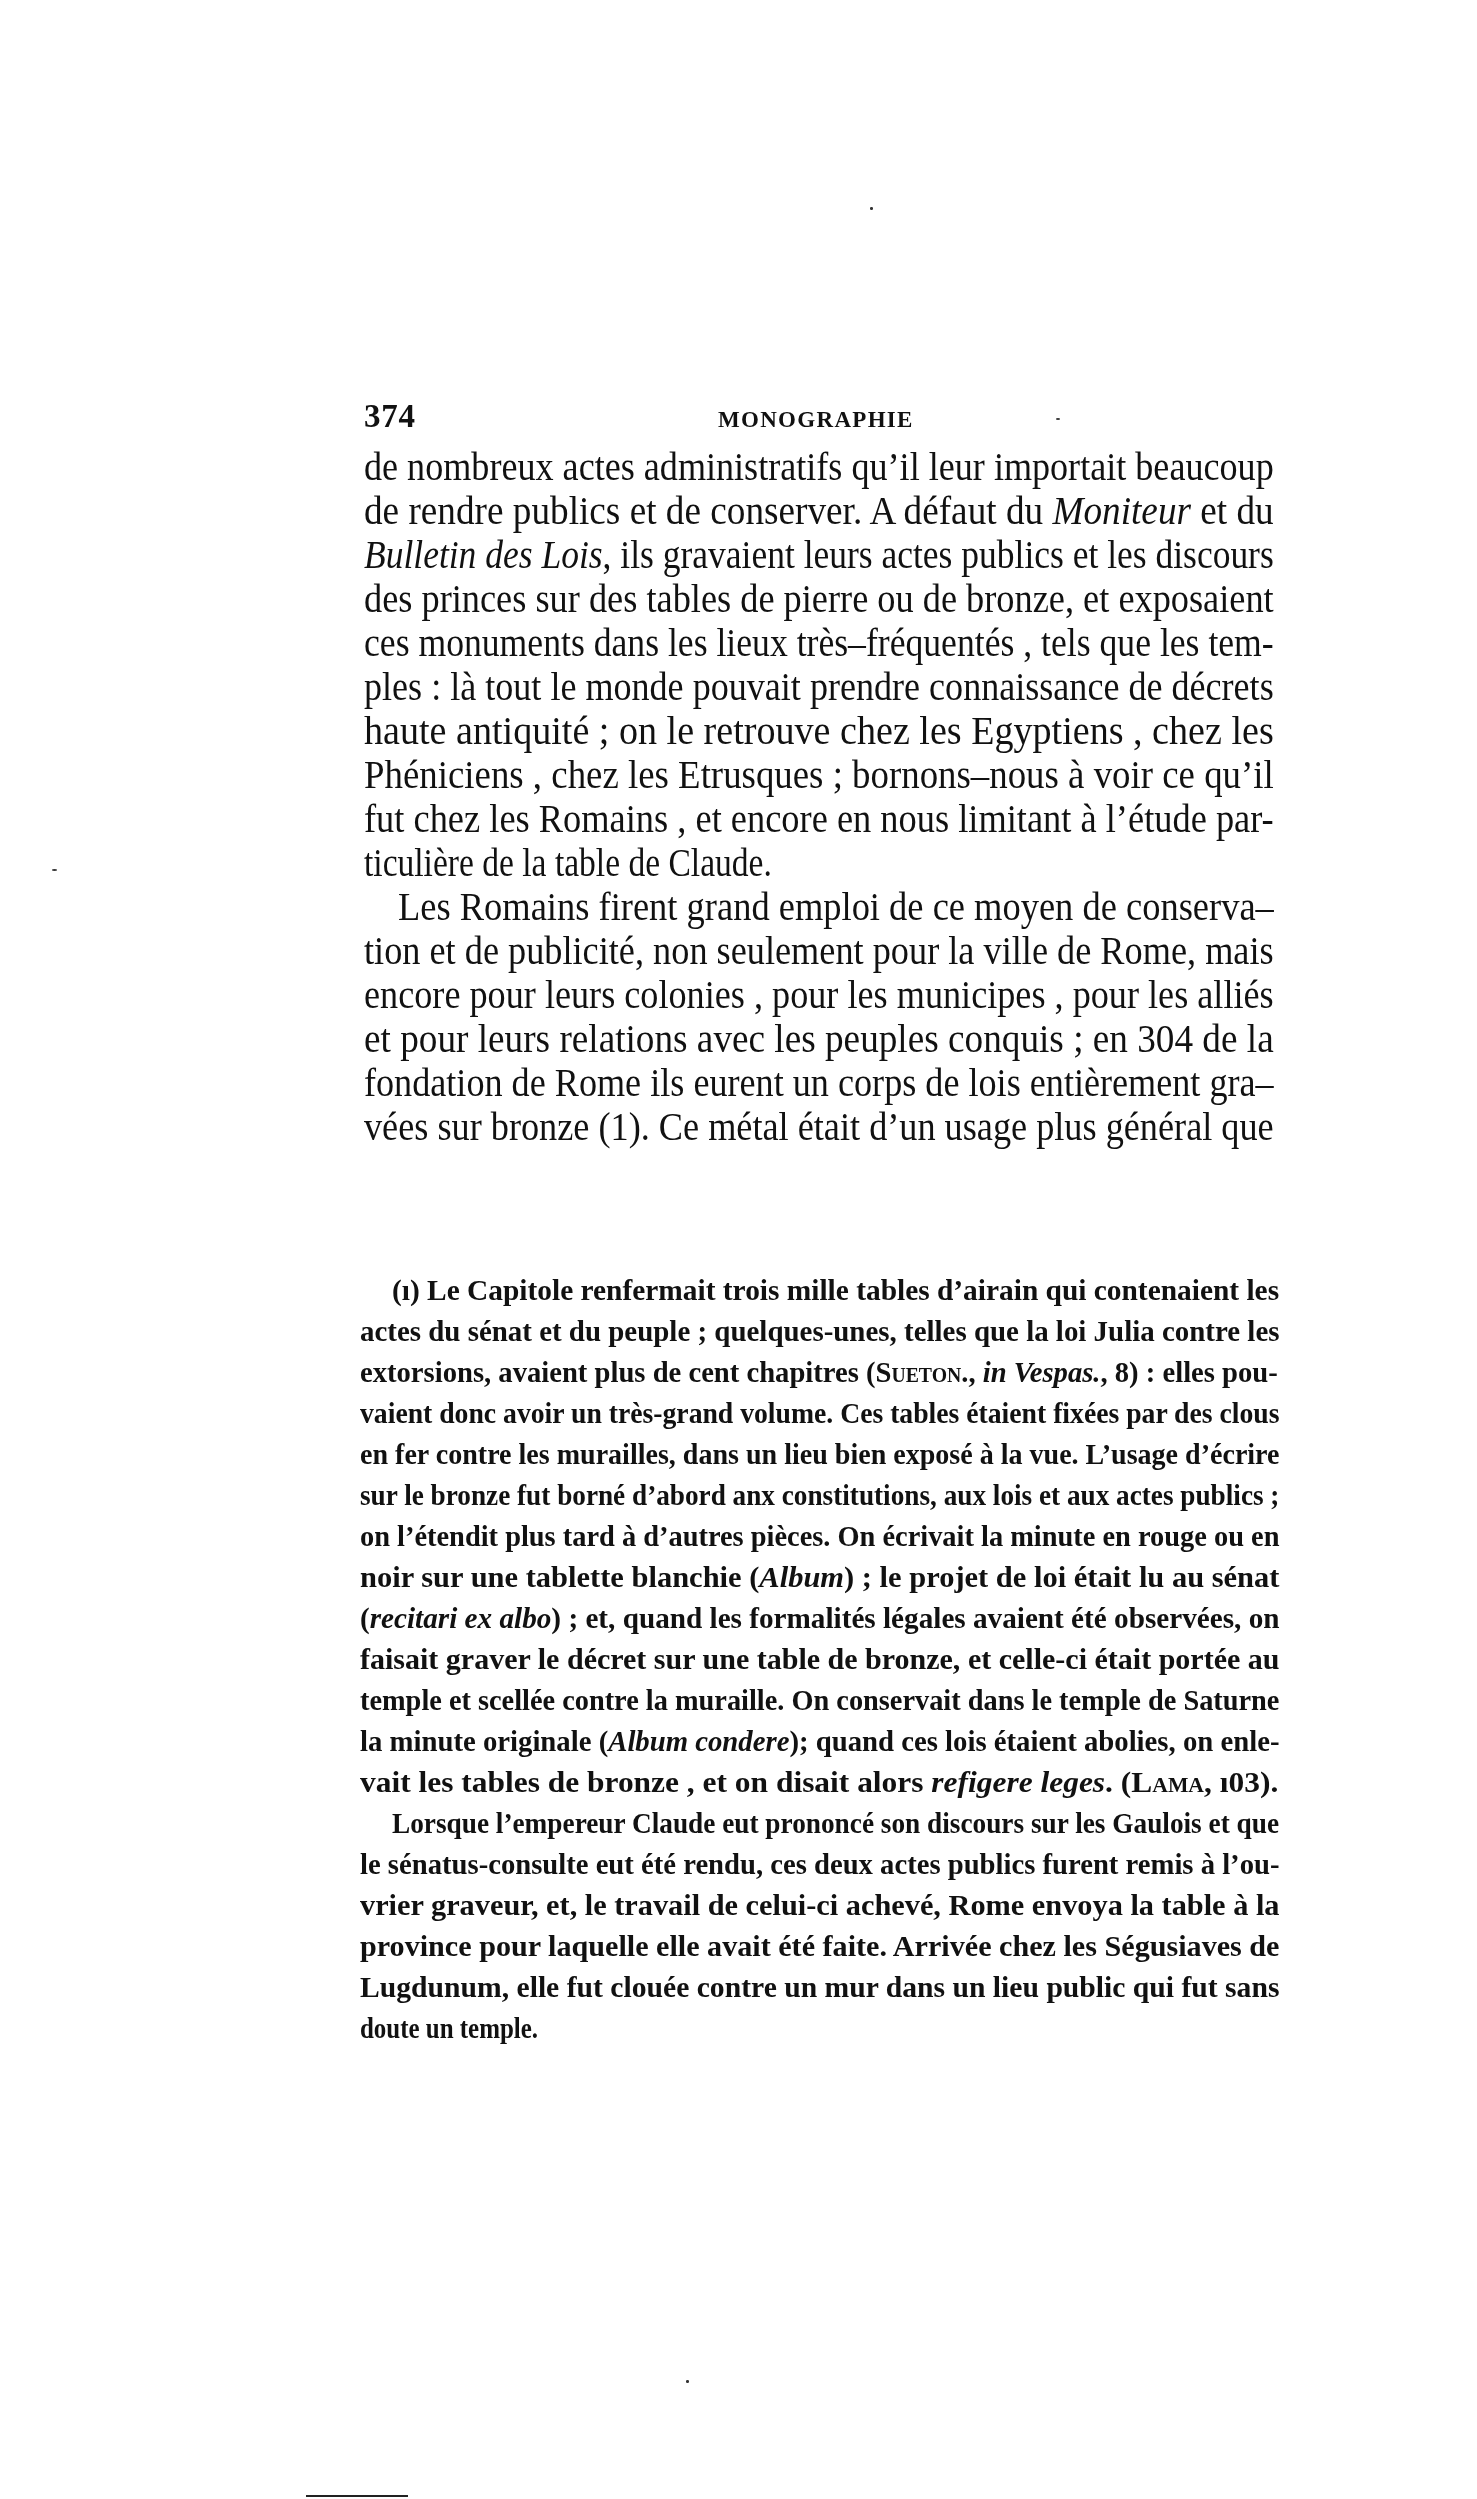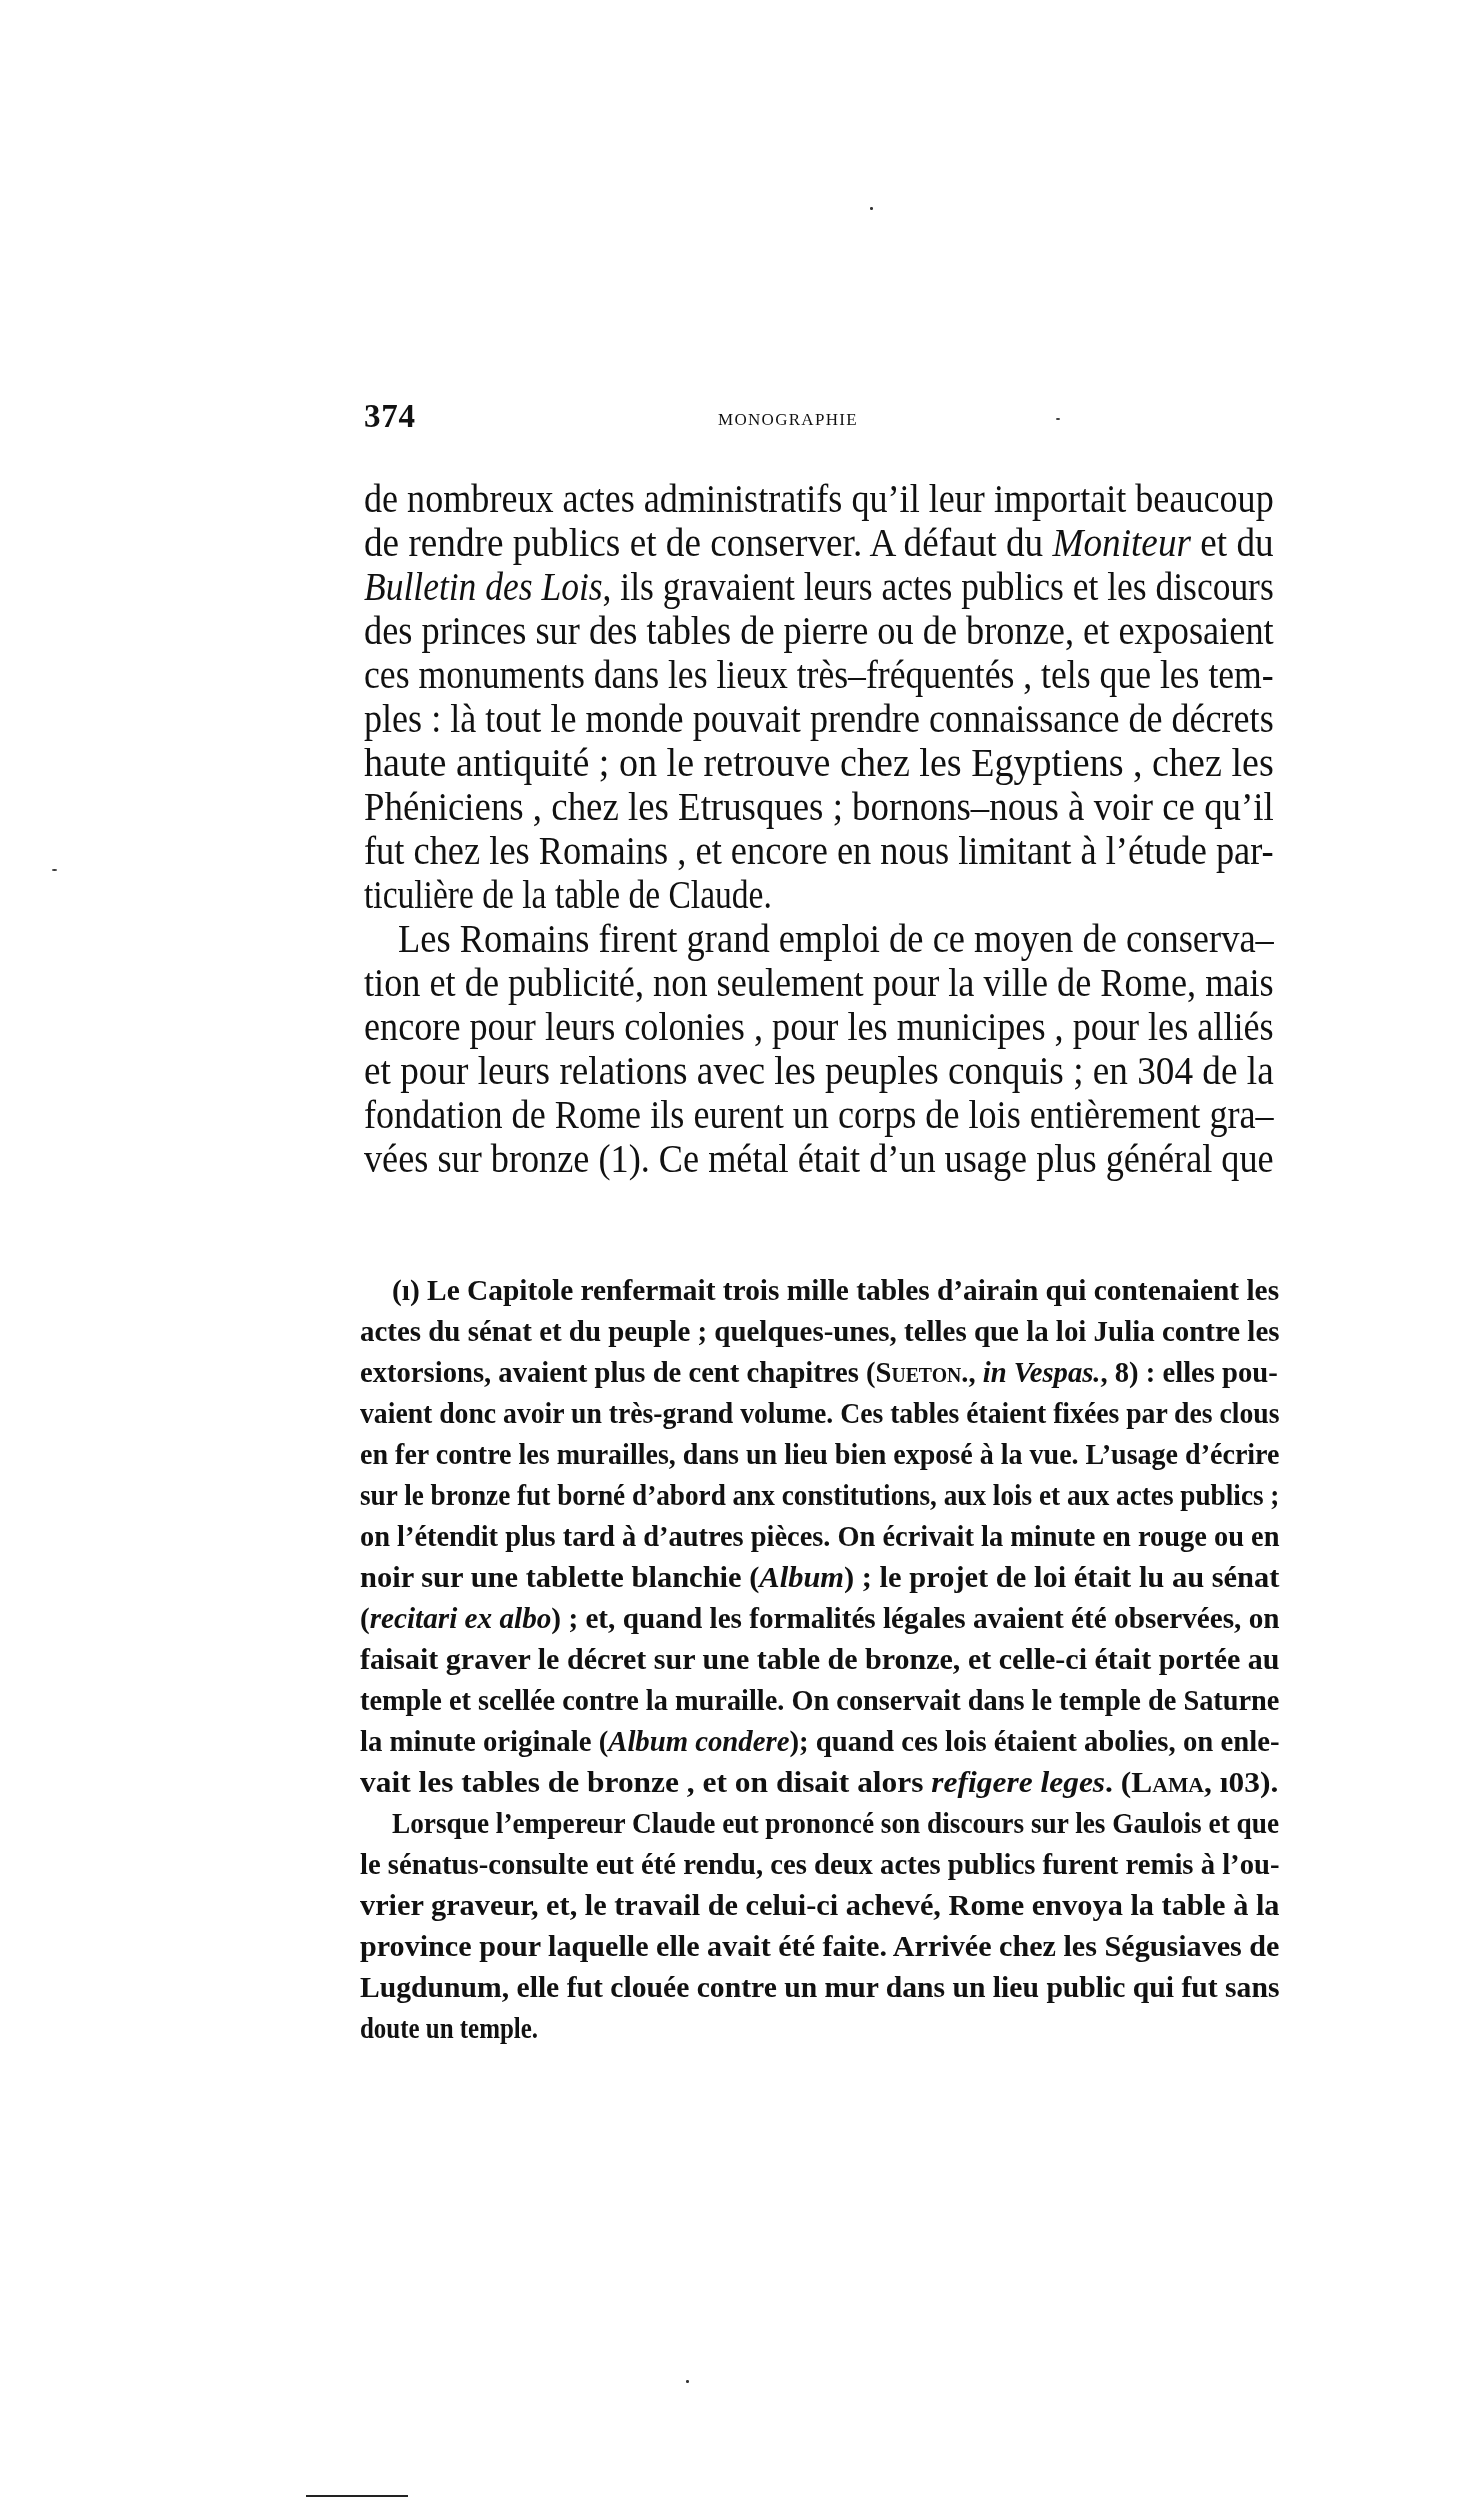--- a/index.html
+++ b/index.html
@@ -29,33 +29,32 @@
     font-size: 33px;
     line-height: 37px;
     font-weight: bold;
     letter-spacing: 0.8px;
   }
   .running-title {
     position: absolute;
     left: 718px;
     top: 406px;
     width: 196px;
-    font-size: 17px;
+    font-size: 23px;
     line-height: 27px;
-    font-weight: normal;
+    font-weight: bold;
     letter-spacing: 1.3px;
     white-space: nowrap;
   }
   
   .body-text {
     position: absolute;
     left: 364px;
     top: 449px;
     width: 908px;
-    margin-top: 32px;
   }
   .line {
     display: block;
     width: 908px;
     height: 44px;
     white-space: nowrap;
     position: relative;
   }
   .line-inner {
     position: absolute;

